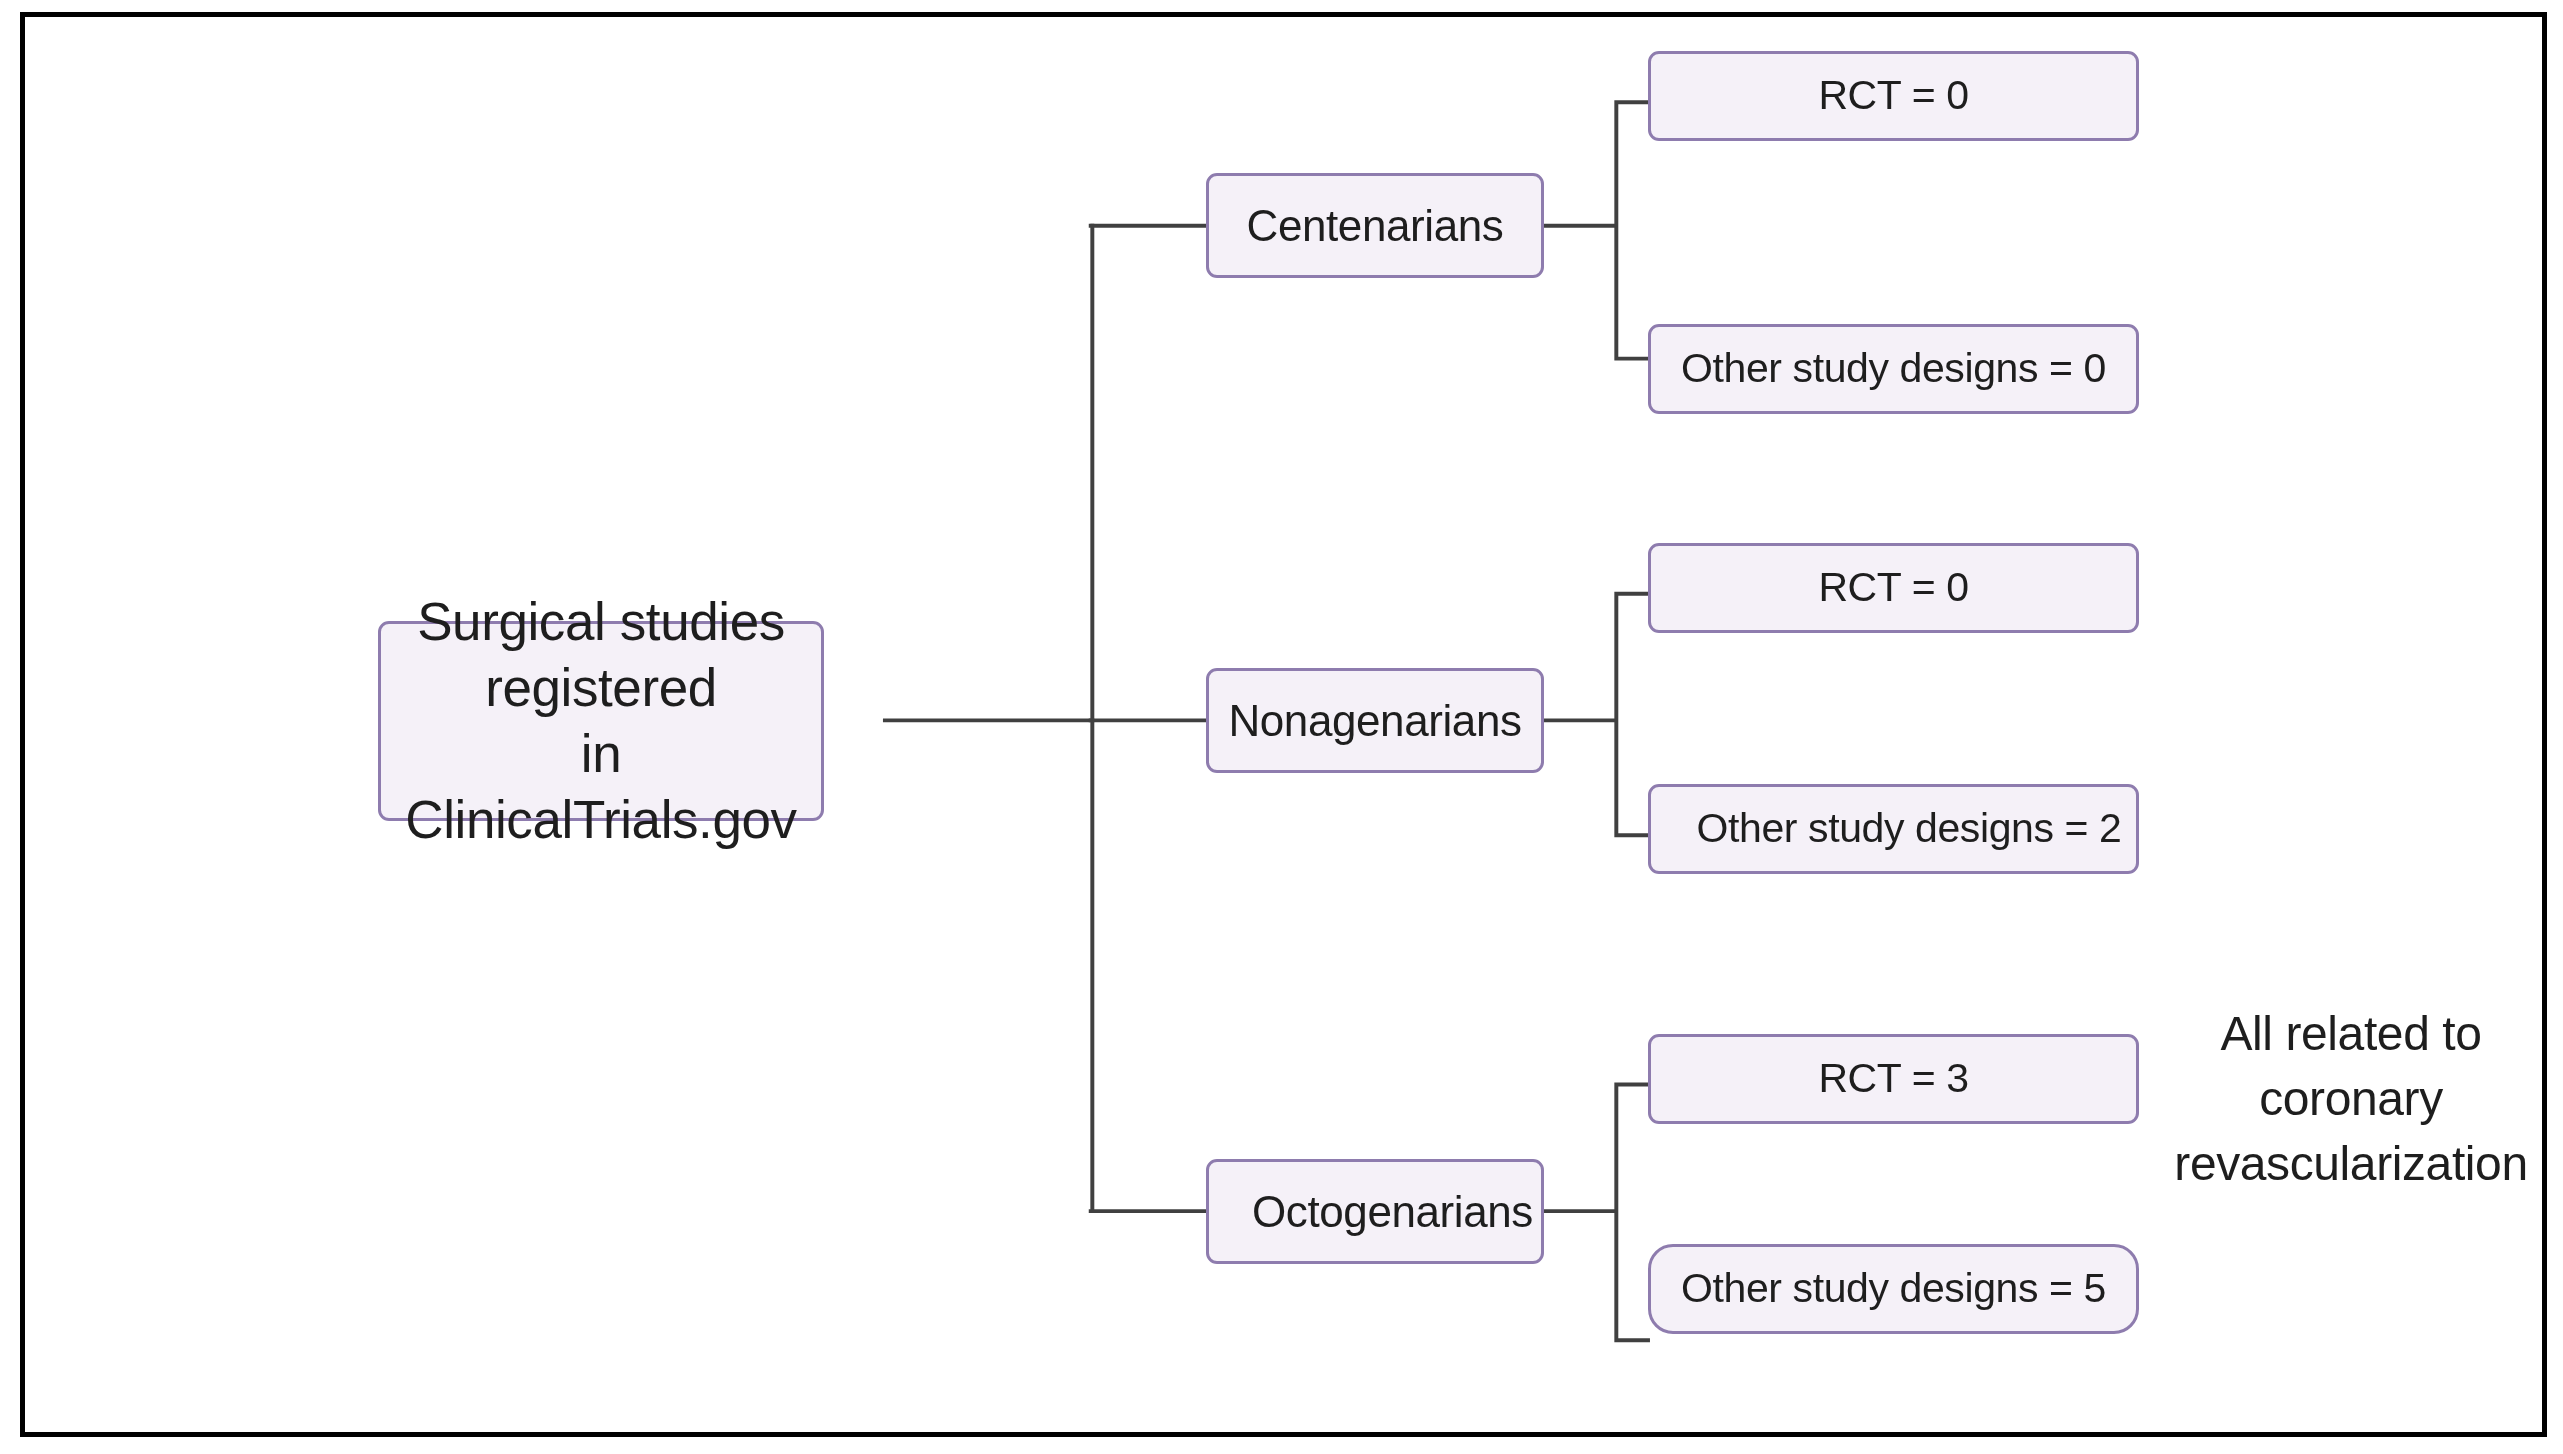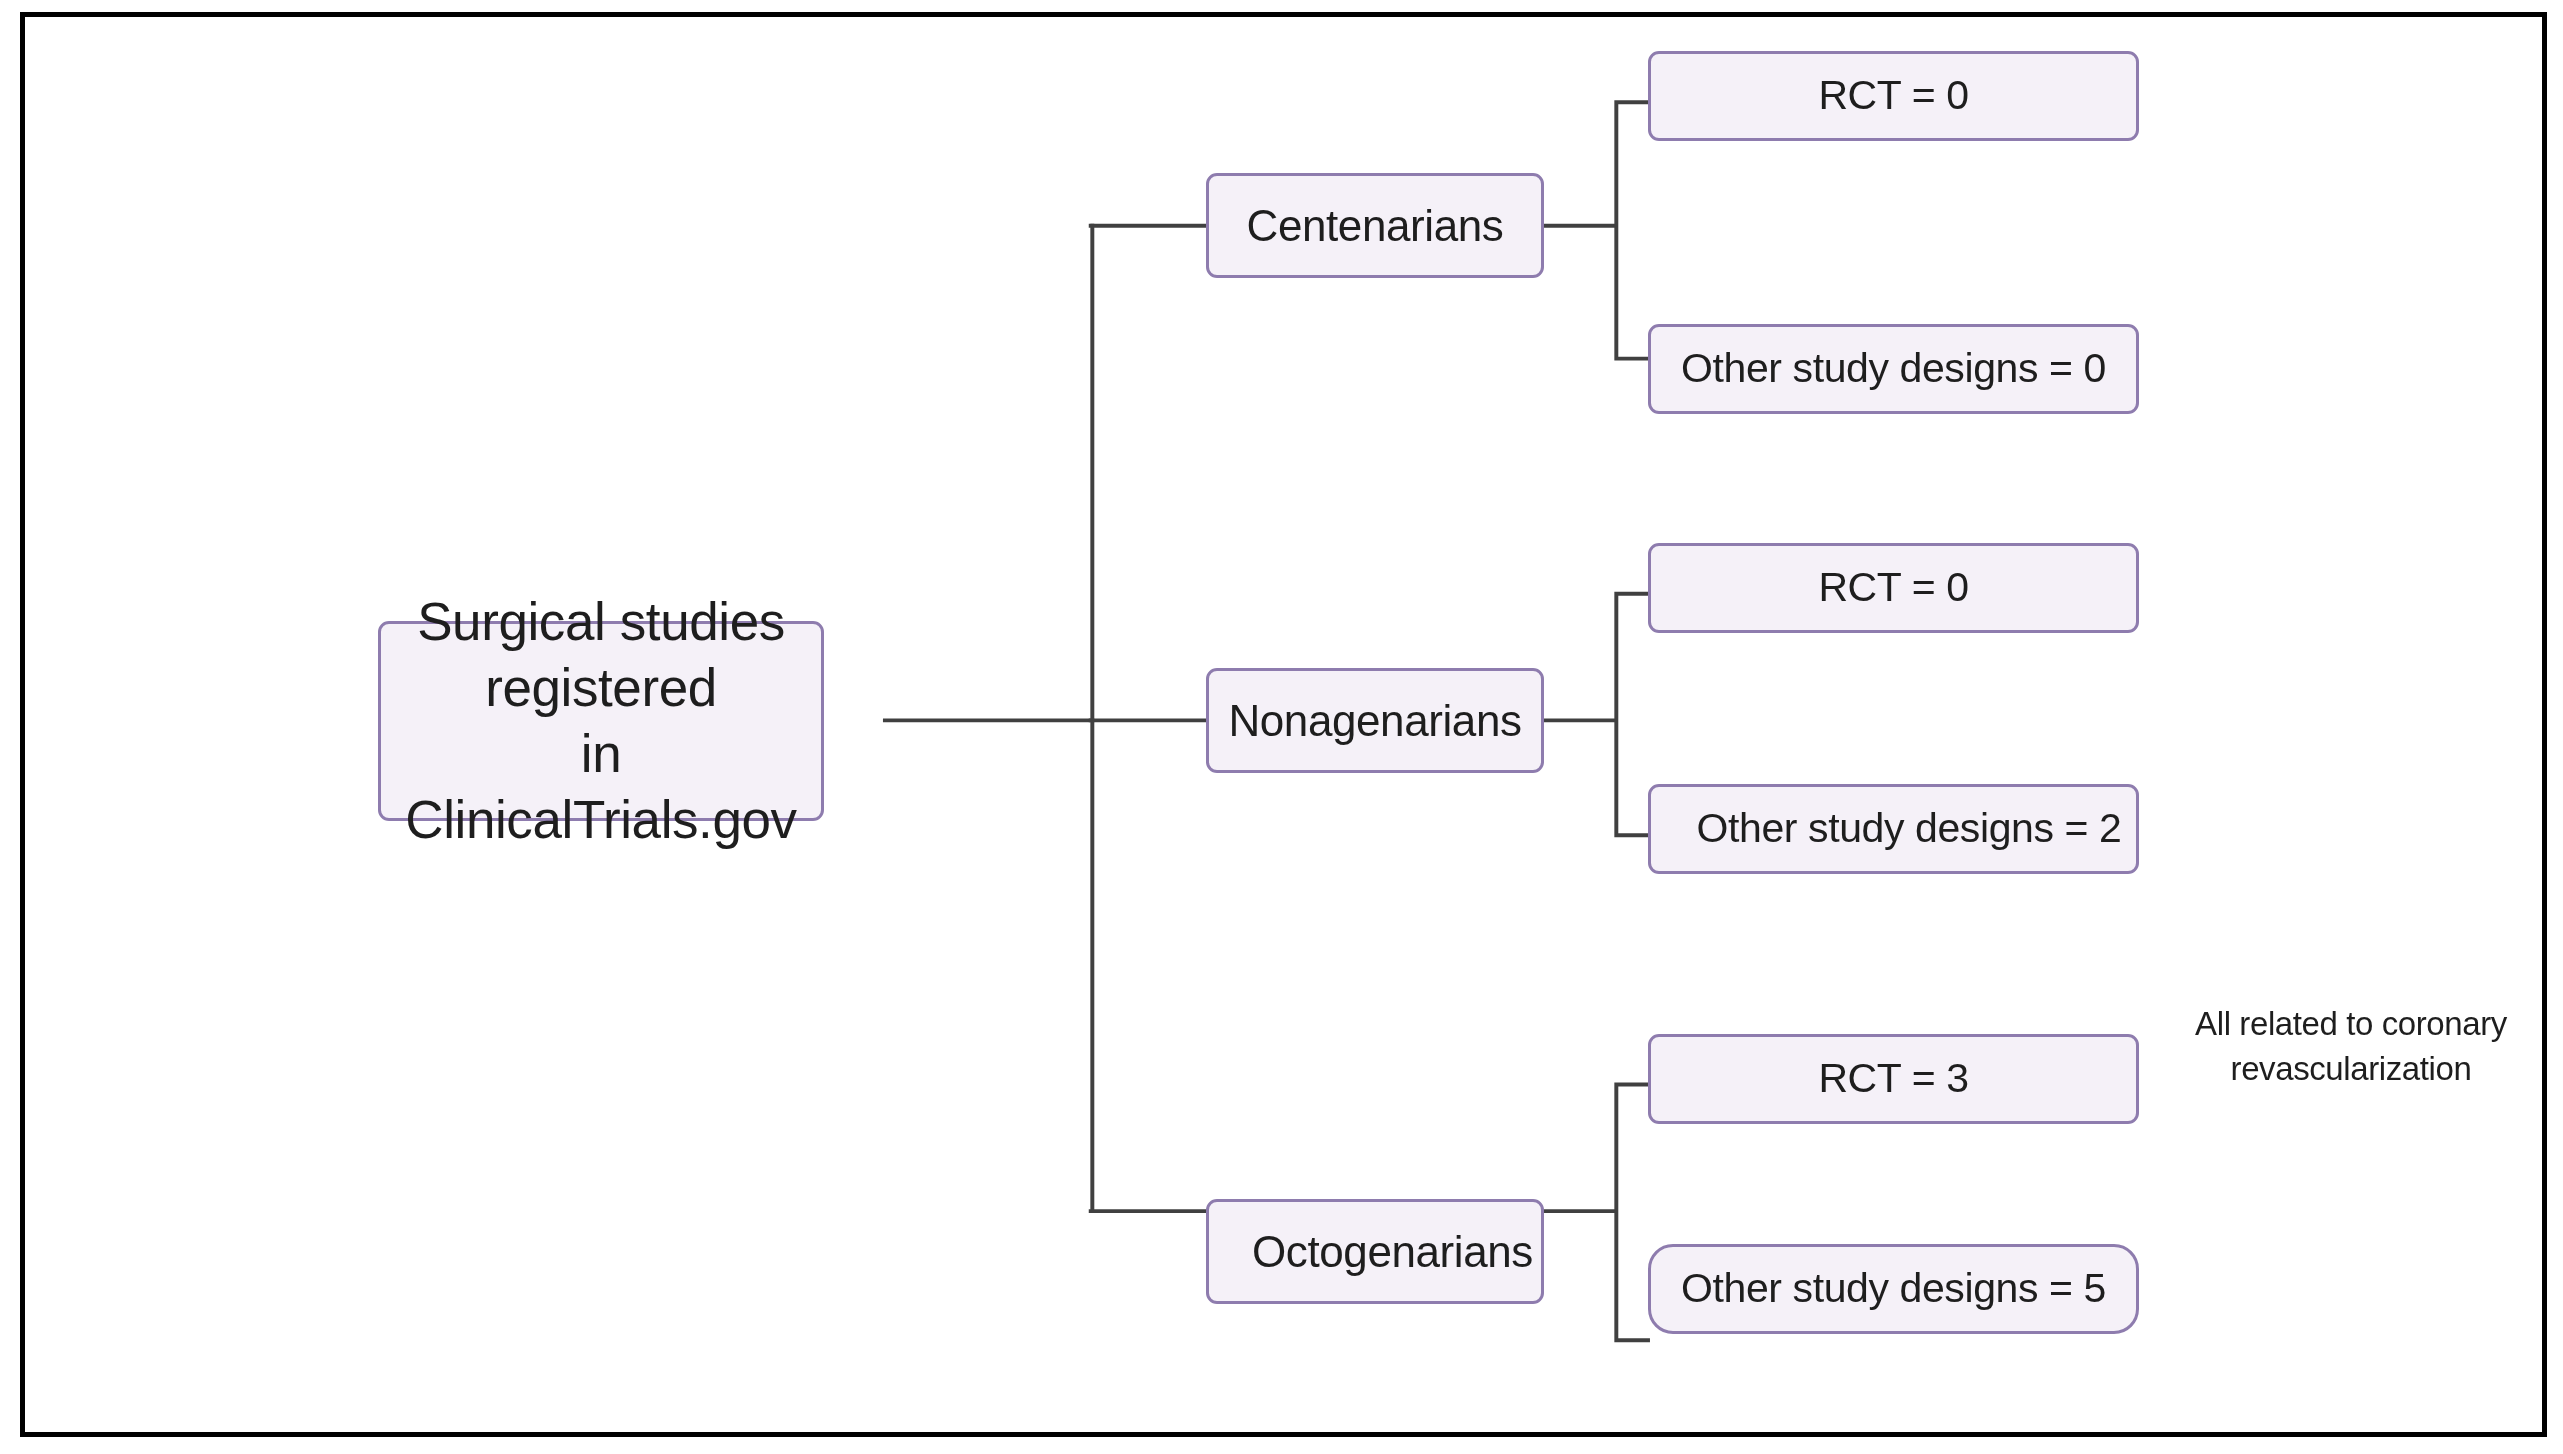--- a/index.html
+++ b/index.html
@@ -55,37 +55,37 @@
     width: 446px; height: 200px;
     font-size: 53px;
   }
   .node-branch {
     left: 1206px;
     width: 338px; height: 105px;
     font-size: 44px;
   }
   .node-branch.b0 { top: 173px; }
   .node-branch.b1 { top: 668px; }
-  .node-branch.b2 { top: 1199px; padding-left: 35px; }
+  .node-branch.b2 { top: 1159px; padding-left: 35px; }
   .node-child {
     left: 1648px;
     width: 491px; height: 90px;
     font-size: 41px;
   }
   .node-child.c00 { top: 51px; }
   .node-child.c01 { top: 324px; }
   .node-child.c10 { top: 543px; }
   .node-child.c11 { top: 784px; padding-left: 31px; }
   .node-child.c20 { top: 1034px; }
   .node-child.c21 { top: 1244px; border-radius: 25px; }
   .annotation {
     position: absolute;
     left: 2165px; top: 1002px;
     width: 372px;
-    font-size: 33px;
+    font-size: 48px;
     line-height: 1.35;
     text-align: center;
     letter-spacing: -0.4px;
   }
 </style>
 </head>
 <body>
 
 <div class="canvas">
 

